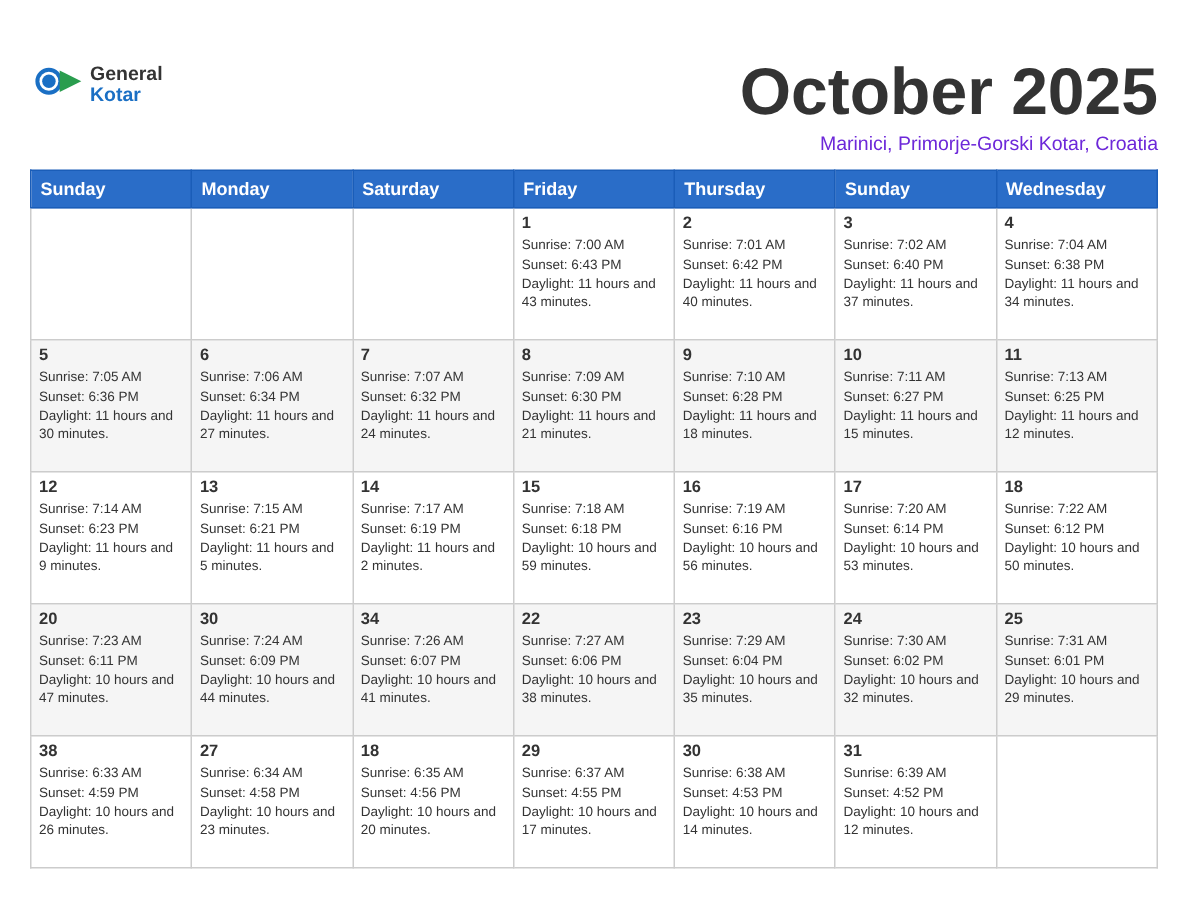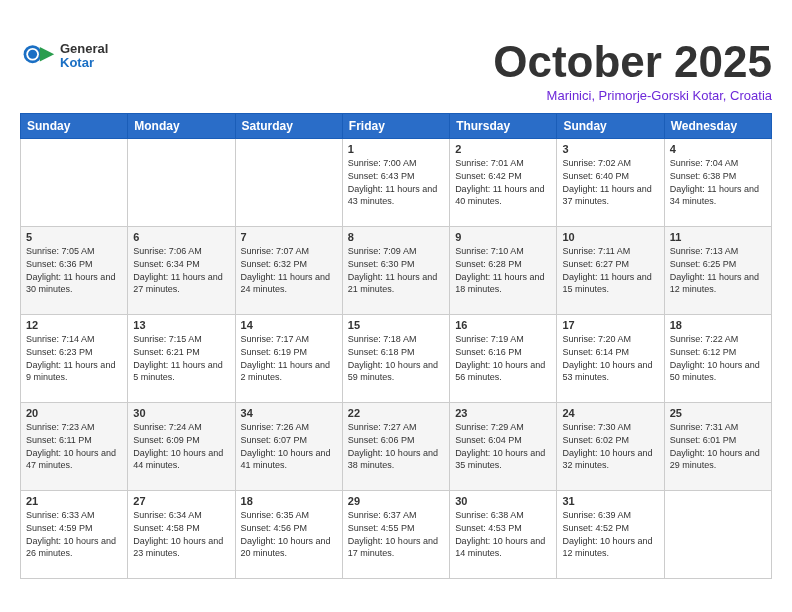--- a/index.html
+++ b/index.html
@@ -252,21 +252,21 @@
             <div class="day-num">24</div>
             <div class="day-info">Sunrise: 7:30 AM<br>Sunset: 6:02 PM<br>Daylight: 10 hours and 32 minutes.</div>
           </td>
           <td>
             <div class="day-num">25</div>
             <div class="day-info">Sunrise: 7:31 AM<br>Sunset: 6:01 PM<br>Daylight: 10 hours and 29 minutes.</div>
           </td>
         </tr>
         <tr>
           <td>
-            <div class="day-num">21</div>
+            <div class="day-num">38</div>
             <div class="day-info">Sunrise: 6:33 AM<br>Sunset: 4:59 PM<br>Daylight: 10 hours and 26 minutes.</div>
           </td>
           <td>
             <div class="day-num">27</div>
             <div class="day-info">Sunrise: 6:34 AM<br>Sunset: 4:58 PM<br>Daylight: 10 hours and 23 minutes.</div>
           </td>
           <td>
             <div class="day-num">18</div>
             <div class="day-info">Sunrise: 6:35 AM<br>Sunset: 4:56 PM<br>Daylight: 10 hours and 20 minutes.</div>
           </td>

